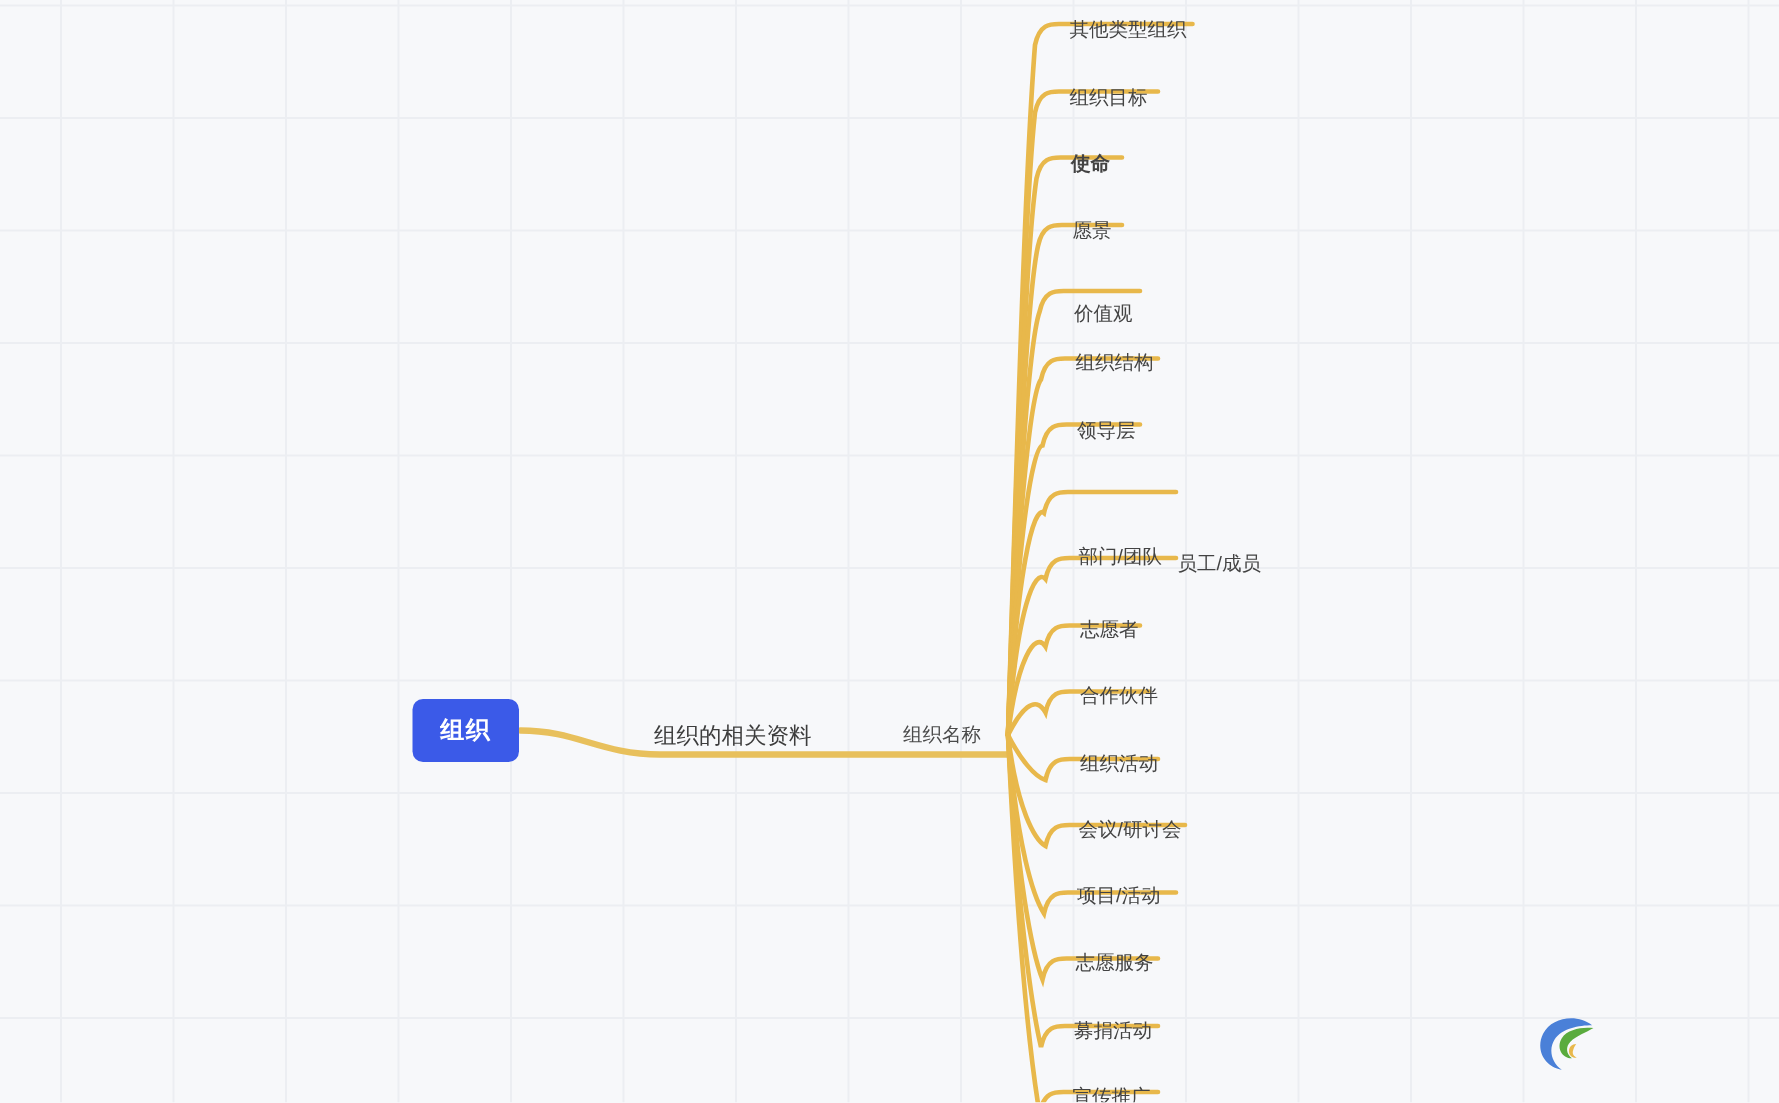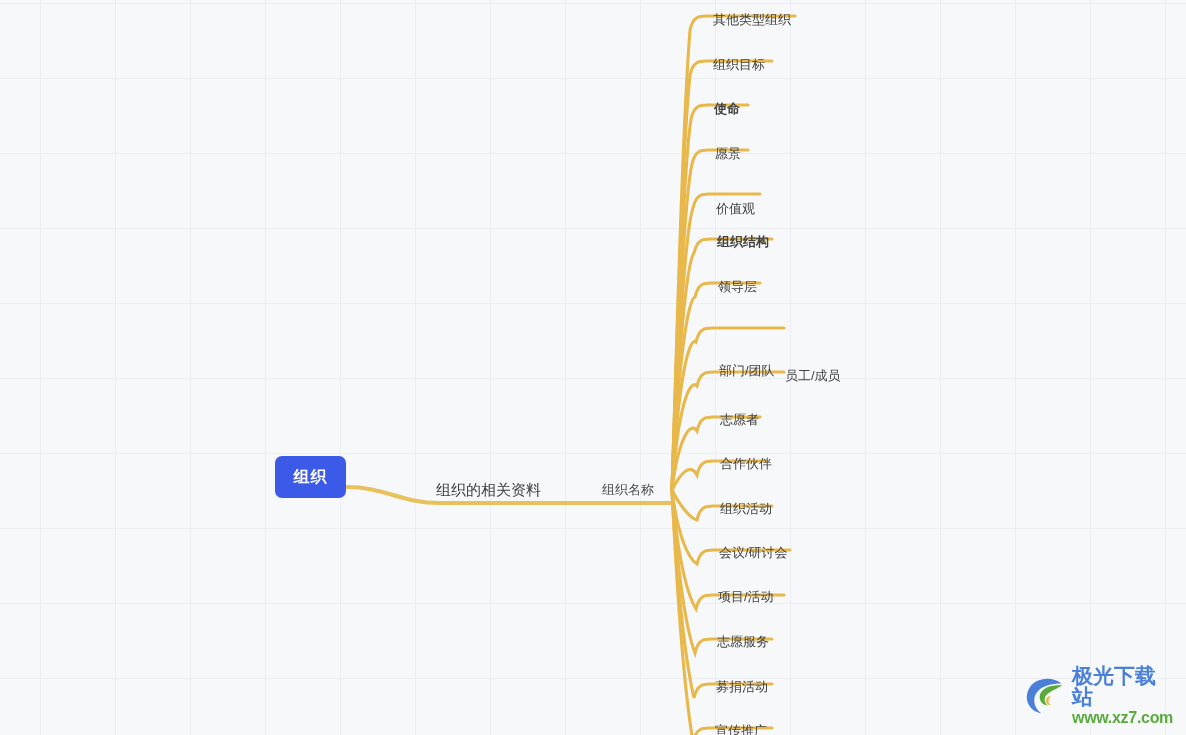--- a/index.html
+++ b/index.html
@@ -32,21 +32,21 @@
     top: 0;
     width: 1186px;
     height: 735px;
     pointer-events: none;
   }
 
   
   .root-node {
     position: absolute;
     left: 275px;
-    top: 456px;
+    top: 466px;
     width: 71px;
     height: 42px;
     border-radius: 7px;
     background: #3b5ae8;
     color: #ffffff;
     font-size: 16px;
     font-weight: bold;
     letter-spacing: 1px;
     display: flex;
     align-items: center;
@@ -157,38 +157,34 @@
 
   <div class="node-l1" style="left:434px; top:480px;font-family:Liberation Mono, monospace;">组织的相关资料</div>
 
   <div class="node-l2" style="left:600px; top:480px;">组织名称</div>
 
   <div class="leaf" style="left:712px; top:12px;">其他类型组织</div>
   <div class="leaf" style="left:712px; top:57px;">组织目标</div>
   <div class="leaf" style="left:713px; top:101px;font-weight:bold;">使命</div>
   <div class="leaf" style="left:714px; top:146px;">愿景</div>
   <div class="leaf" style="left:715px; top:190px;margin-top:11px;">价值观</div>
-  <div class="leaf" style="left:716px; top:234px;font-weight:bold;">组织结构</div>
+  <div class="leaf" style="left:716px; top:234px;">组织结构</div>
   <div class="leaf" style="left:717px; top:279px;">领导层</div>
   <div class="leaf" style="left:718px; top:323px;margin-top:40px;">部门/团队</div>
   <div class="leaf" style="left:754px; top:368px;margin-left:30px;">员工/成员</div>
   <div class="leaf" style="left:719px; top:412px;">志愿者</div>
   <div class="leaf" style="left:719px; top:456px;">合作伙伴</div>
   <div class="leaf" style="left:719px; top:501px;">组织活动</div>
   <div class="leaf" style="left:718px; top:545px;">会议/研讨会</div>
   <div class="leaf" style="left:717px; top:589px;">项目/活动</div>
   <div class="leaf" style="left:716px; top:634px;">志愿服务</div>
   <div class="leaf" style="left:715px; top:679px;text-align:center;">募捐活动</div>
   <div class="leaf" style="left:714px; top:723px;">宣传推广</div>
 
   <div id="watermark">
     <svg class="wm-mark" viewBox="0 0 100 100" xmlns="http://www.w3.org/2000/svg">
       <path d="M82 26 C62 10, 26 14, 14 38 C 3 60, 16 84, 40 88 C 26 78, 21 60, 30 46 C 40 30, 64 26, 82 26 Z" fill="#4a80d8"></path>
       <path d="M84 30 C70 28, 48 31, 40 44 C 32 57, 40 72, 54 72 C 46 66, 45 56, 52 49 C 60 41, 74 36, 84 30 Z" fill="#5aab3e"></path>
       <path d="M60 52 C54 52, 50 56, 50 62 C 50 68, 55 72, 61 71 C 56 69, 54 65, 56 60 C 57 56, 59 54, 60 52 Z" fill="#e8b84b"></path>
     </svg>
-    <div class="wm-text">
-      <div class="wm-title">极光下载站</div>
-      <div class="wm-url">www.xz7.com</div>
-    </div>
   </div>
 
 </div>
 
 </body></html>

